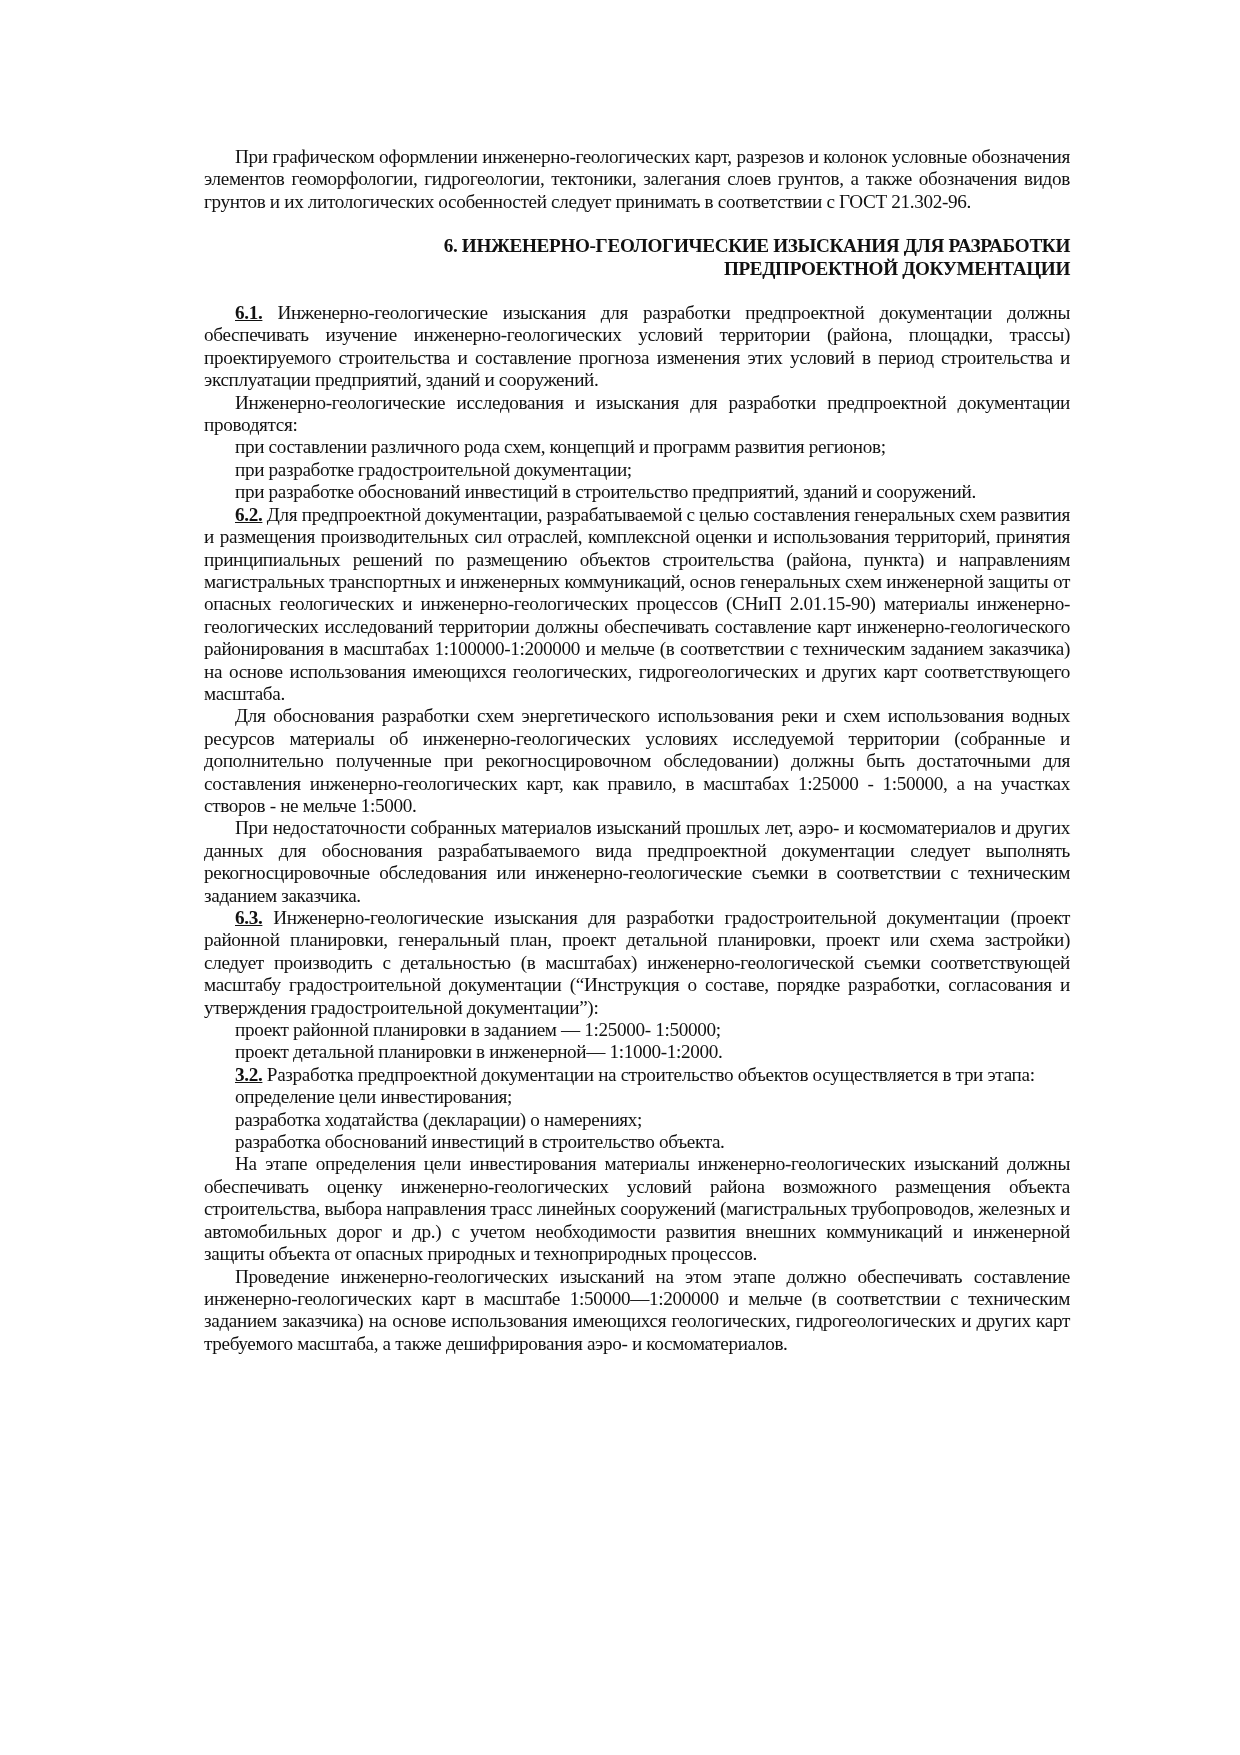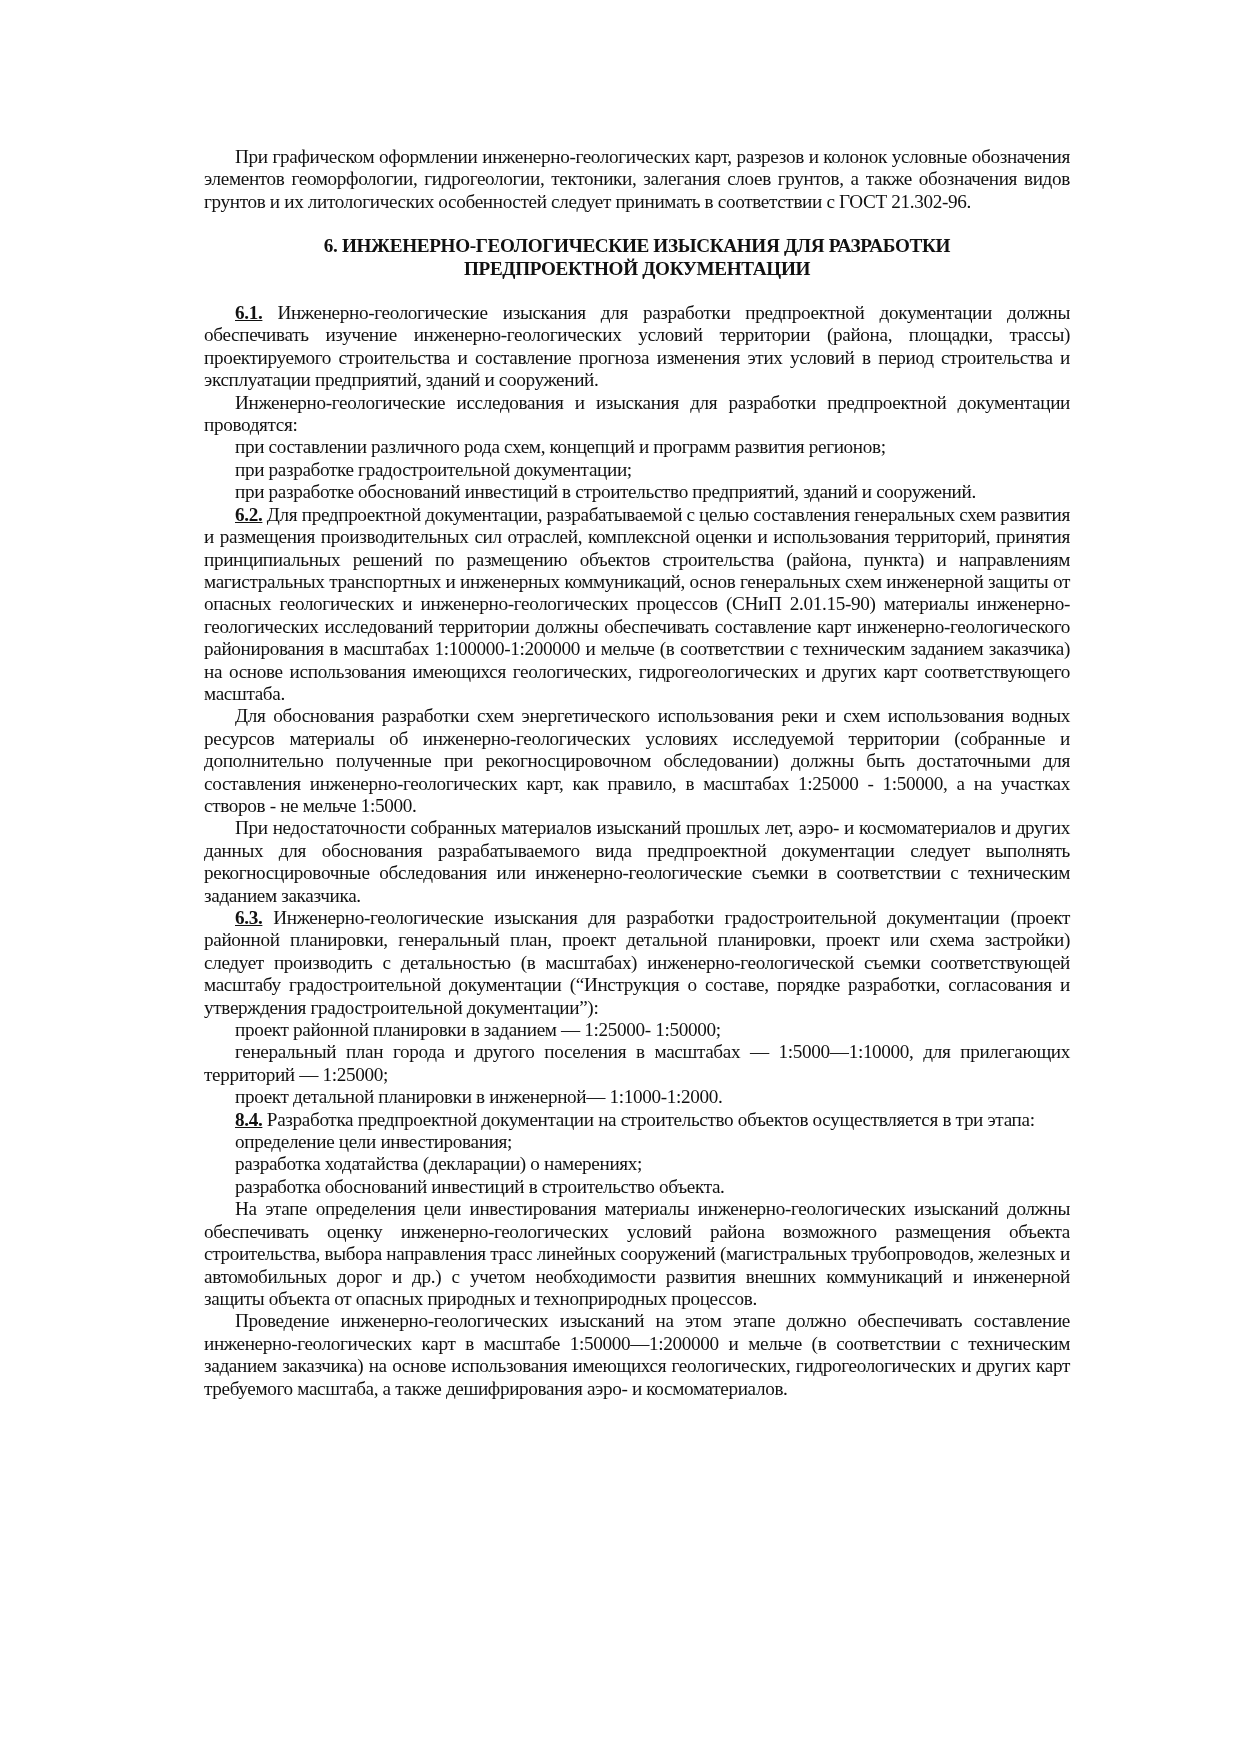--- a/index.html
+++ b/index.html
@@ -14,21 +14,21 @@
     line-height: 22.4px;
     color: #111111;
     letter-spacing: -0.35px;
   }
   p {
     margin: 0;
     text-align: justify;
     text-indent: 31px;
   }
   .heading {
-    text-align: center;
+    text-align: right;
     font-weight: bold;
     text-indent: 0;
     margin: 22px 0 22px 0;
     line-height: 22.4px;
   }
   .num { font-weight: bold; text-decoration: underline; }
 </style>
 </head>
 <body>
 
@@ -42,22 +42,21 @@
   <p>при составлении различного рода схем, концепций и программ развития регионов;</p>
   <p>при разработке градостроительной документации;</p>
   <p>при разработке обоснований инвестиций в строительство предприятий, зданий и сооружений.</p>
 
   <p><span class="num">6.2.</span><span> Для предпроектной документации, разрабатываемой с целью составления генеральных схем развития и размещения производительных сил отраслей, комплексной оценки и использования территорий, принятия принципиальных решений по размещению объектов строительства (района, пункта) и направлениям магистральных транспортных и инженерных коммуникаций, основ генеральных схем инженерной защиты от опасных геологических и инженерно-геологических процессов (СНиП 2.01.15-90) материалы инженерно-геологических исследований территории должны обеспечивать составление карт инженерно-геологического районирования в масштабах 1:100000-1:200000 и мельче (в соответствии с техническим заданием заказчика) на основе использования имеющихся геологических, гидрогеологических и других карт соответствующего масштаба.</span></p>
   <p>Для обоснования разработки схем энергетического использования реки и схем использования водных ресурсов материалы об инженерно-геологических условиях исследуемой территории (собранные и дополнительно полученные при рекогносцировочном обследовании) должны быть достаточными для составления инженерно-геологических карт, как правило, в масштабах 1:25000 - 1:50000, а на участках створов - не мельче 1:5000.</p>
   <p>При недостаточности собранных материалов изысканий прошлых лет, аэро- и космоматериалов и других данных для обоснования разрабатываемого вида предпроектной документации следует выполнять рекогносцировочные обследования или инженерно-геологические съемки в соответствии с техническим заданием заказчика.</p>
 
   <p><span class="num">6.3.</span><span> Инженерно-геологические изыскания для разработки градостроительной документации (проект районной планировки, генеральный план, проект детальной планировки, проект или схема застройки) следует производить с детальностью (в масштабах) инженерно-геологической съемки соответствующей масштабу градостроительной документации (“Инструкция о составе, порядке разработки, согласования и утверждения градостроительной документации”):</span></p>
   <p>проект районной планировки в заданием — 1:25000- 1:50000;</p>
-  <p>генеральный план города и другого поселения в масштабах — 1:5000—1:10000, для прилегающих территорий — 1:25000;</p>
   <p>проект детальной планировки в инженерной— 1:1000-1:2000.</p>
 
-  <p><span class="num">8.4.</span><span> Разработка предпроектной документации на строительство объектов осуществляется в три этапа:</span></p>
+  <p><span class="num">3.2.</span><span> Разработка предпроектной документации на строительство объектов осуществляется в три этапа:</span></p>
   <p>определение цели инвестирования;</p>
   <p>разработка ходатайства (декларации) о намерениях;</p>
   <p>разработка обоснований инвестиций в строительство объекта.</p>
   <p>На этапе определения цели инвестирования материалы инженерно-геологических изысканий должны обеспечивать оценку инженерно-геологических условий района возможного размещения объекта строительства, выбора направления трасс линейных сооружений (магистральных трубопроводов, железных и автомобильных дорог и др.) с учетом необходимости развития внешних коммуникаций и инженерной защиты объекта от опасных природных и техноприродных процессов.</p>
   <p>Проведение инженерно-геологических изысканий на этом этапе должно обеспечивать составление инженерно-геологических карт в масштабе 1:50000—1:200000 и мельче (в соответствии с техническим заданием заказчика) на основе использования имеющихся геологических, гидрогеологических и других карт требуемого масштаба, а также дешифрирования аэро- и космоматериалов.</p>
 </div>
 
 </body></html>

